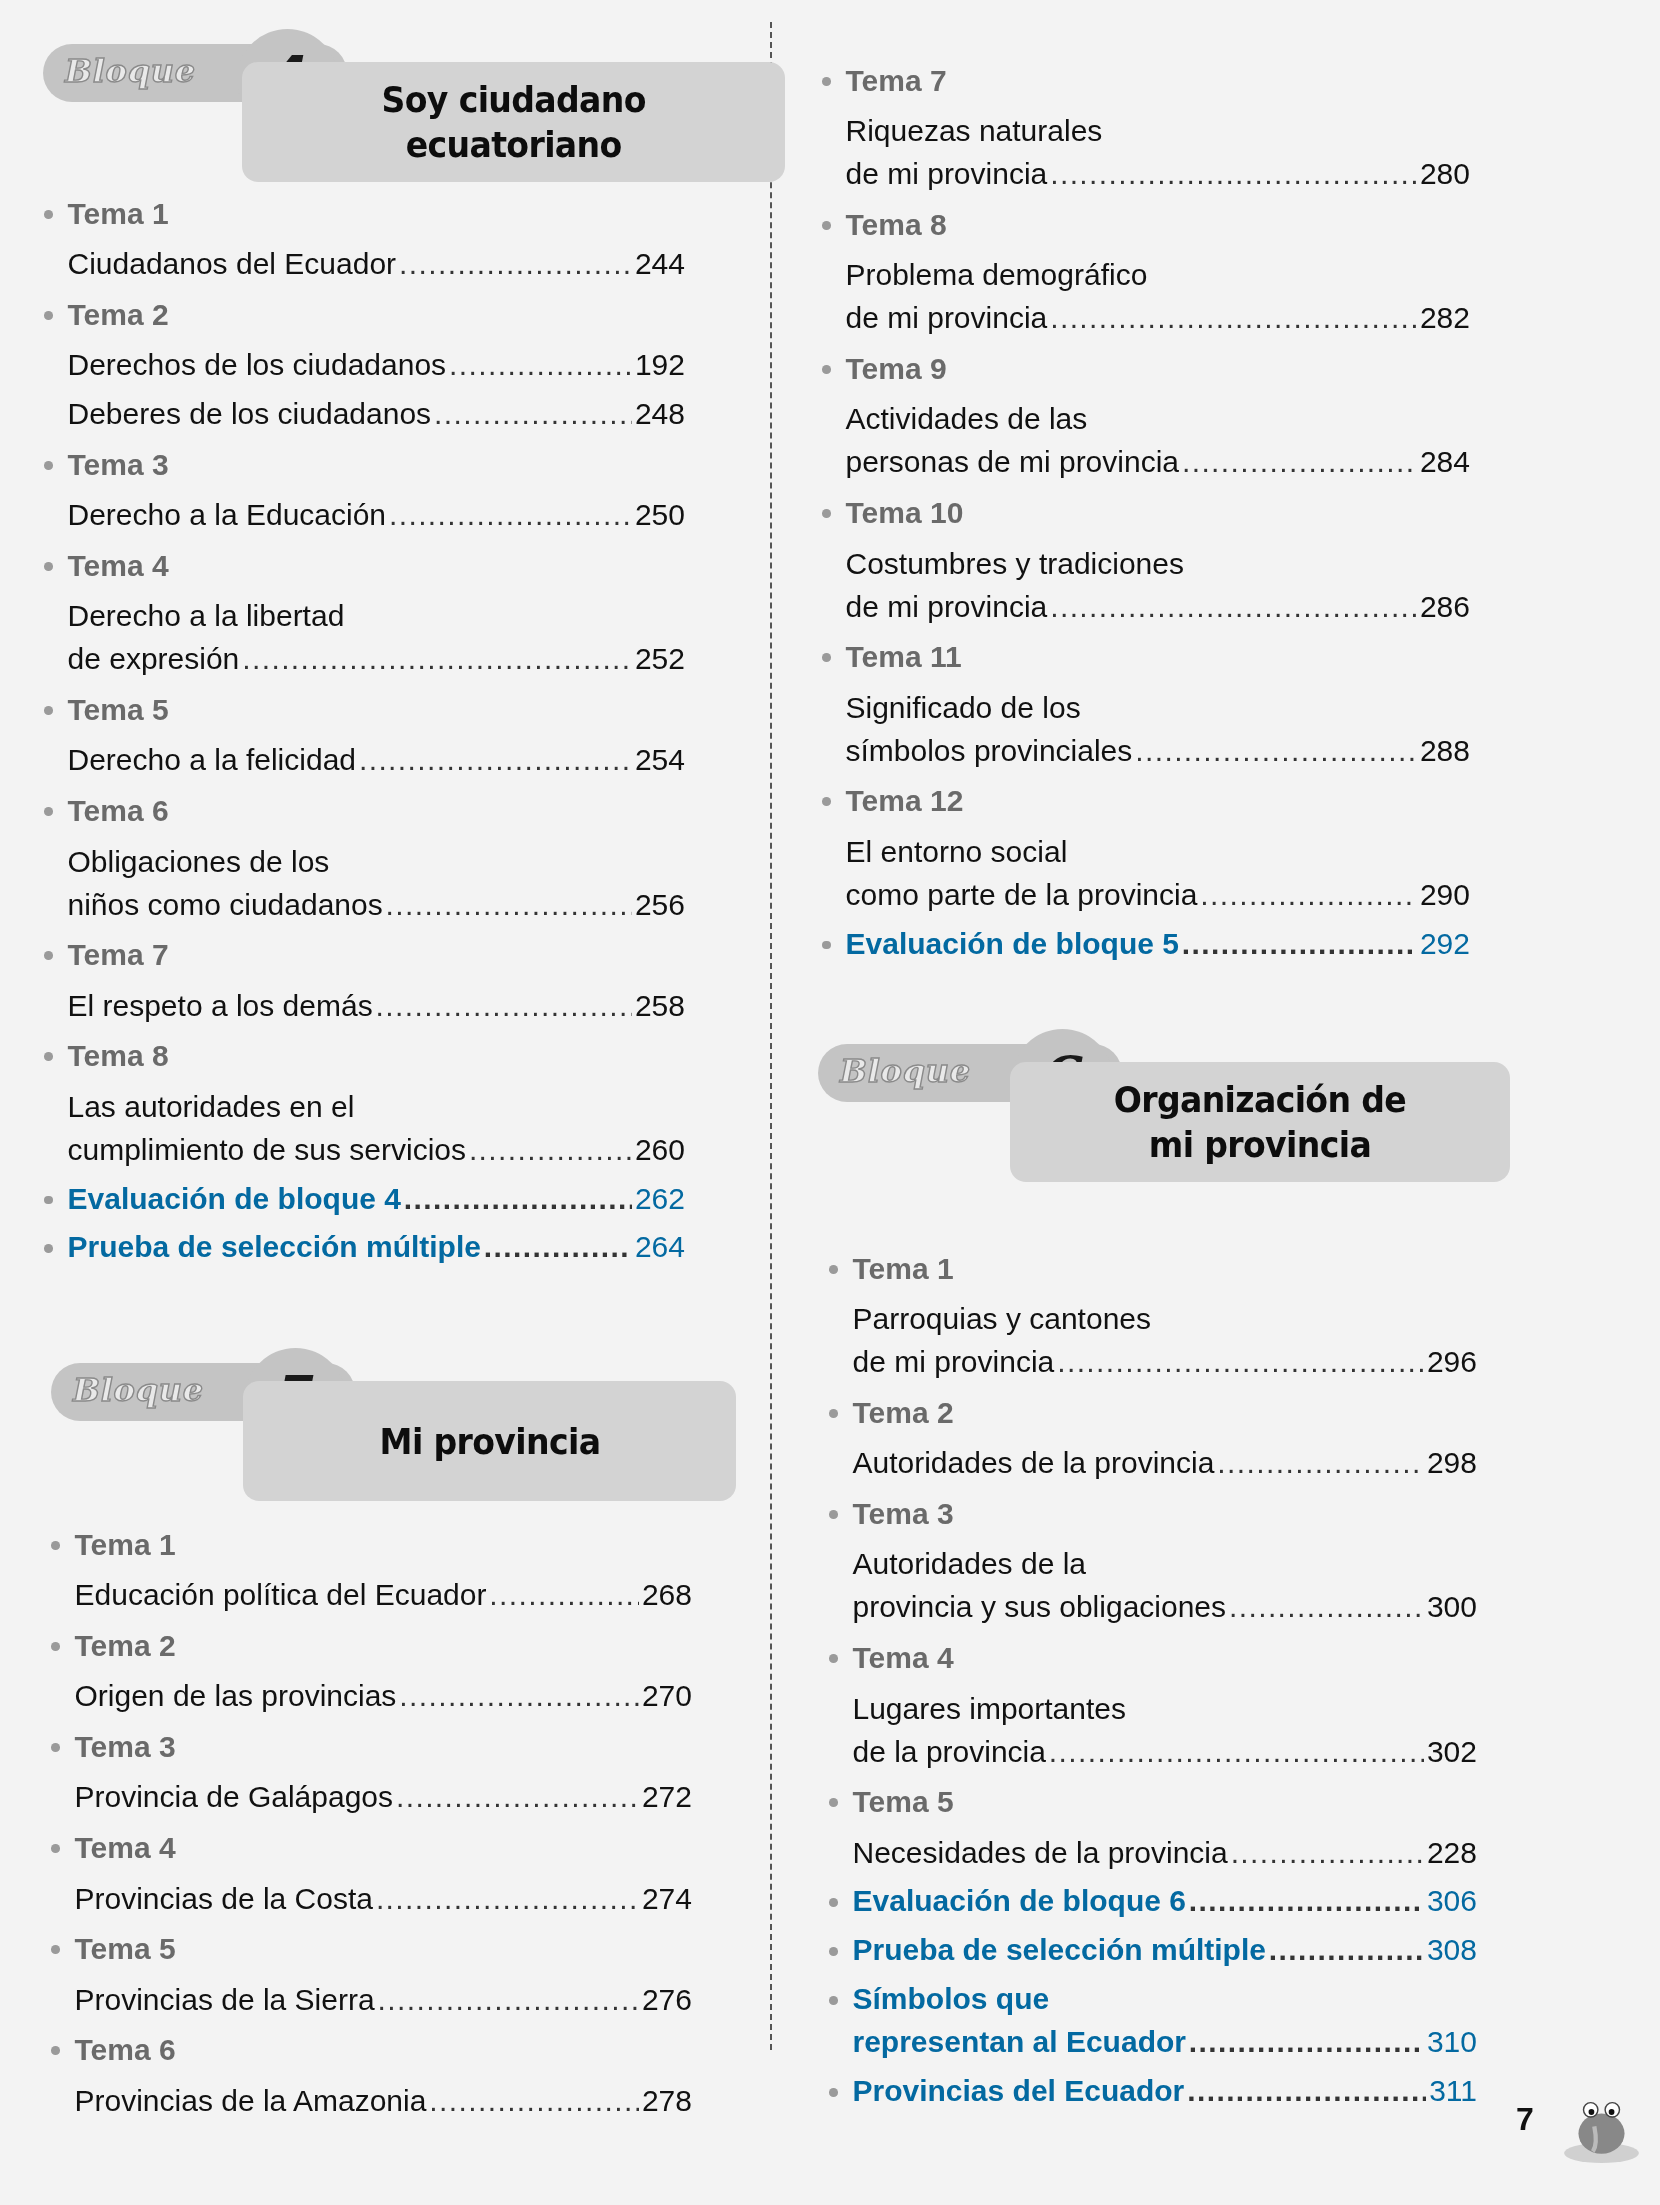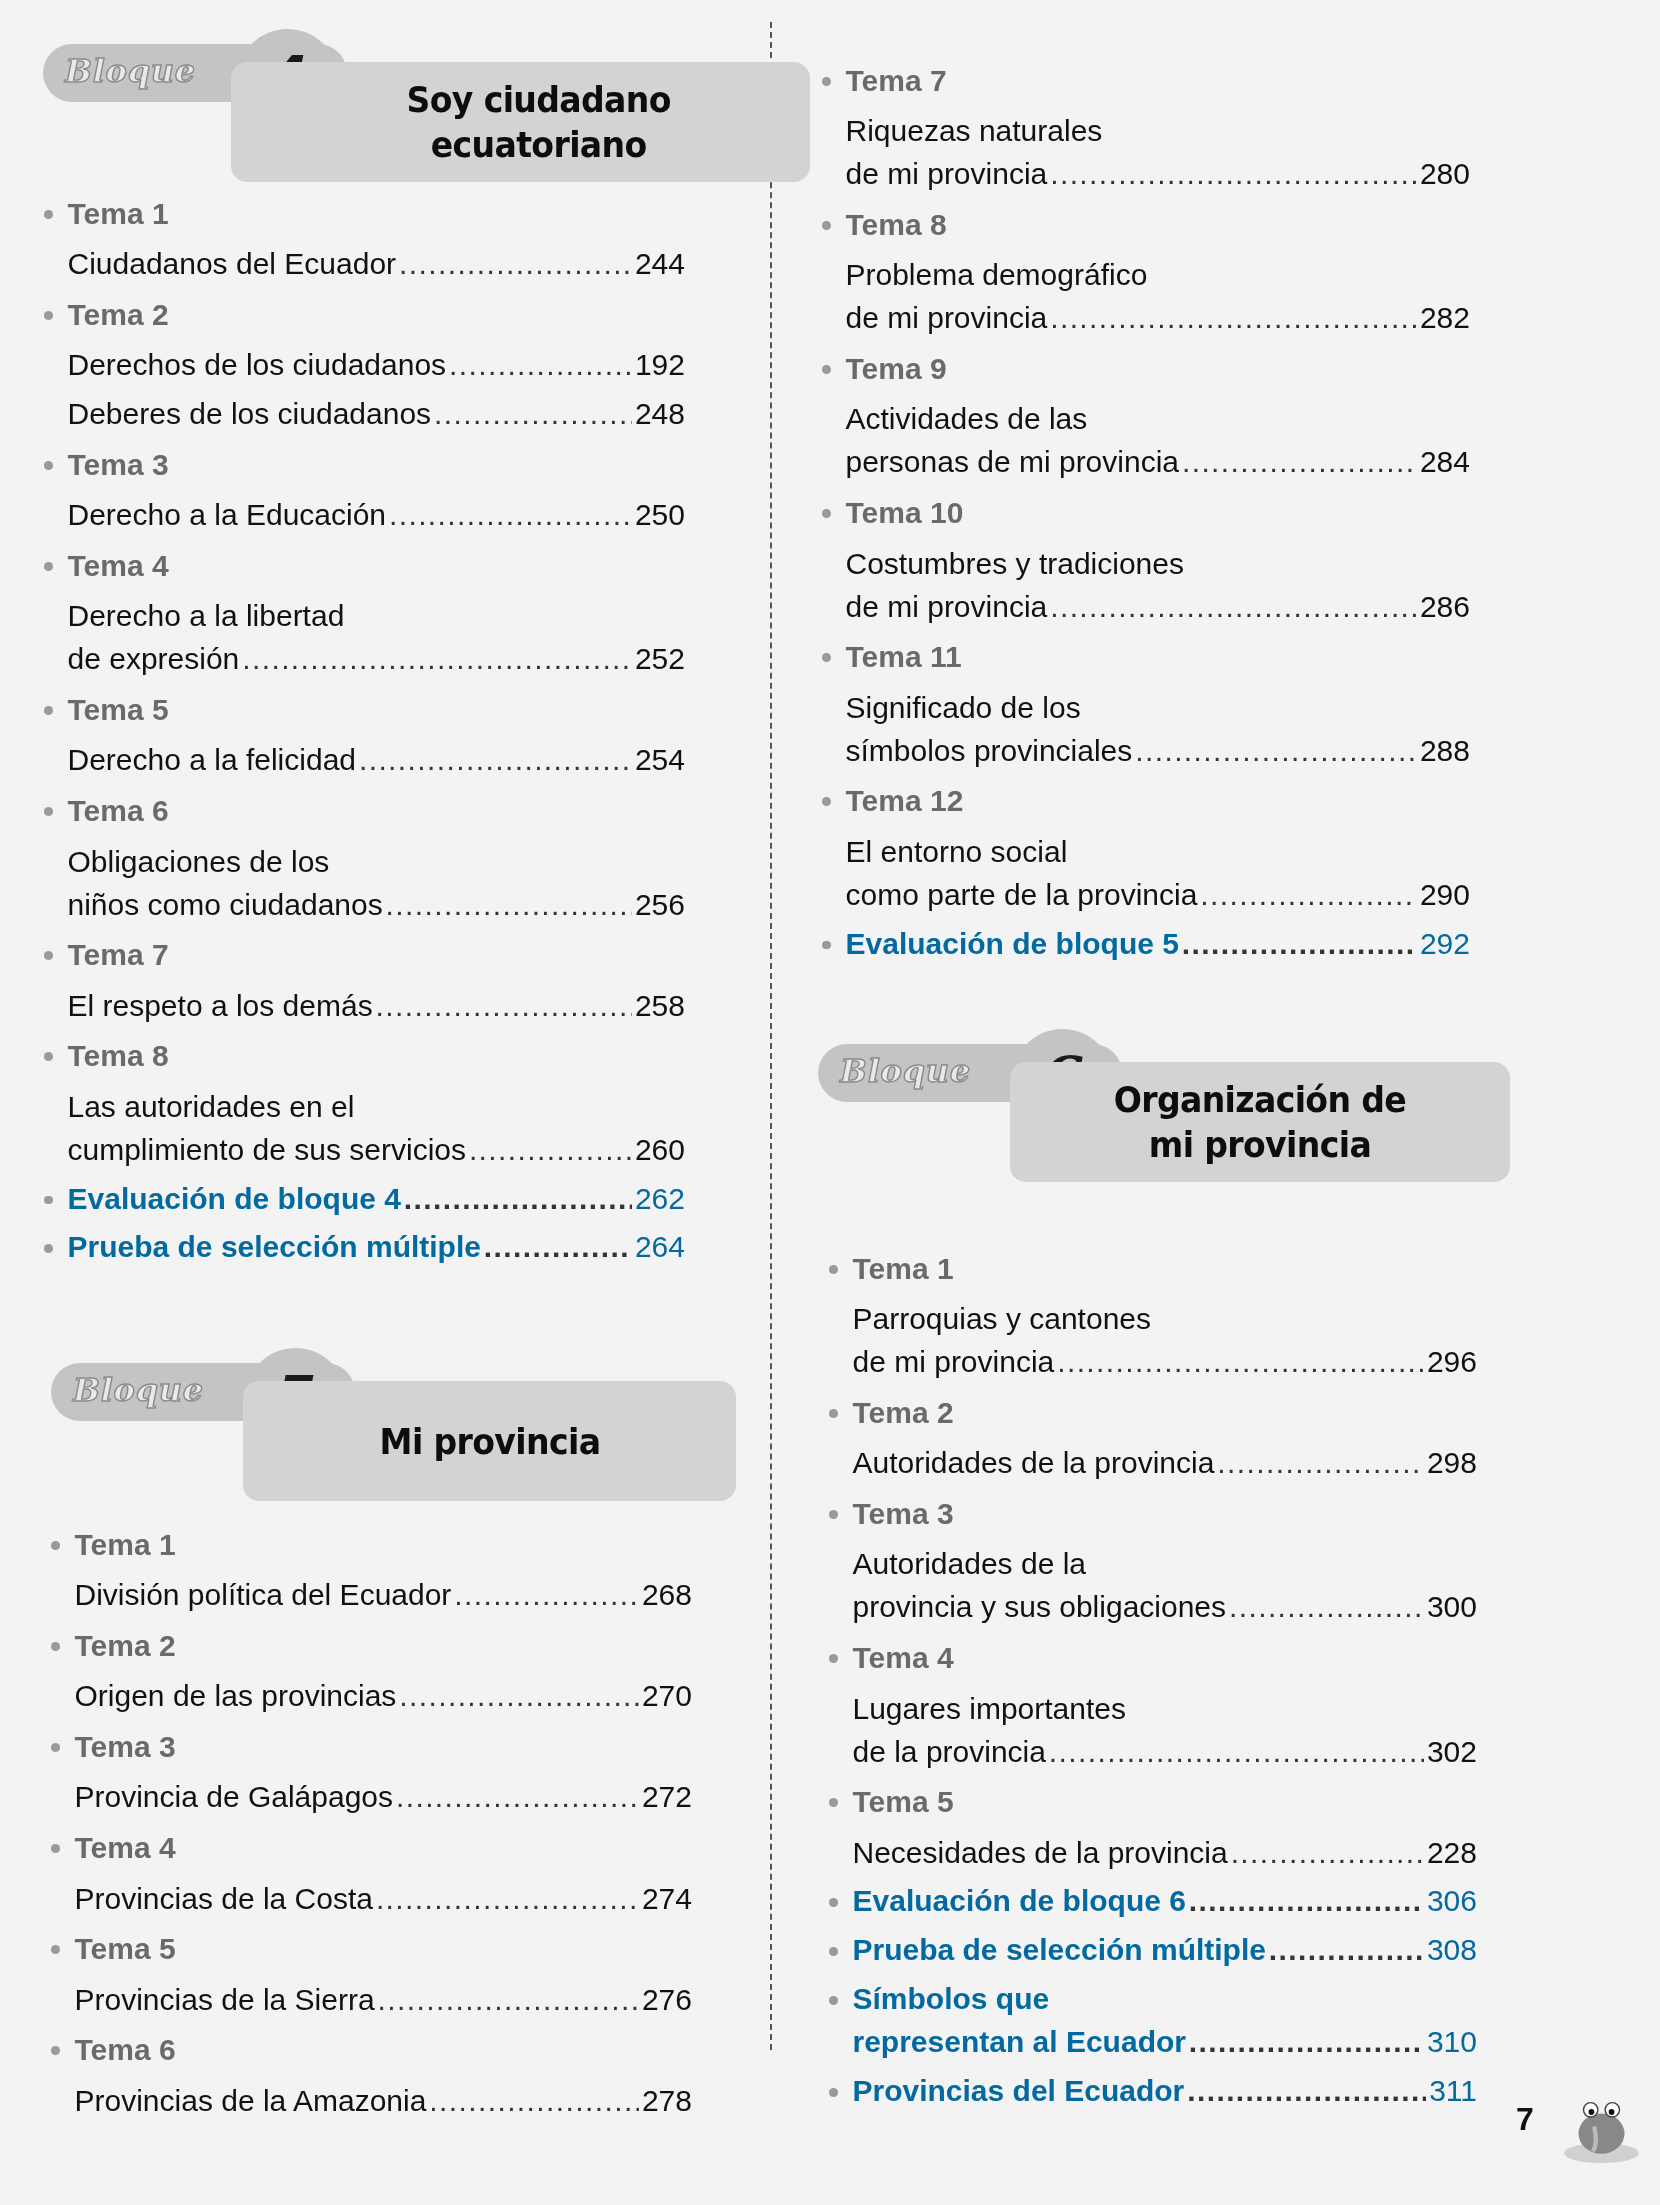--- a/index.html
+++ b/index.html
@@ -79,21 +79,21 @@
 
 <div class="divider"></div>
 
 <div class="column" id="col-left">
   <div class="bloque" style="left:43px; top:29px; width:710px;">
     <div class="pill">
         <span class="pill-word">Bloque</span>
       </div>
     <div class="circle"></div>
     <div class="num">4</div>
-    <div class="title-box" style="left:188px; top:33px; width:543px;padding-left:36px;">
+    <div class="title-box" style="left:199px; top:33px; width:543px;">
       <div class="title">
         <div>Soy ciudadano</div>
         <div>ecuatoriano</div>
       </div>
     </div>
   </div>
   <div class="toc" id="toc-b4" style="left:40px; top:190px; width:645px;">
       <div class="tema"><span class="bullet"></span><span>Tema 1</span></div>
       <div class="entry" style="margin: 4.3px 0px 5.8px;">
         <div class="line">
@@ -201,21 +201,21 @@
     <div class="title-box" style="left:192px; top:33px; width:493px;">
       <div class="title">
         <div>Mi provincia</div>
       </div>
     </div>
   </div>
   <div class="toc" id="toc-b5" style="left:47px; top:1521px; width:645px;">
       <div class="tema"><span class="bullet"></span><span>Tema 1</span></div>
       <div class="entry" style="margin: 4.3px 0px 5.8px;">
         <div class="line">
-          <span class="txt">División política del Ecuador</span>
+          <span class="txt">Educación política del Ecuador</span>
           <span class="dots"></span>
           <span class="pg">268</span>
         </div>
       </div>
       <div class="tema"><span class="bullet"></span><span>Tema 2</span></div>
       <div class="entry" style="margin: 4.3px 0px 5.8px;">
         <div class="line">
           <span class="txt">Origen de las provincias</span>
           <span class="dots"></span>
           <span class="pg">270</span>

